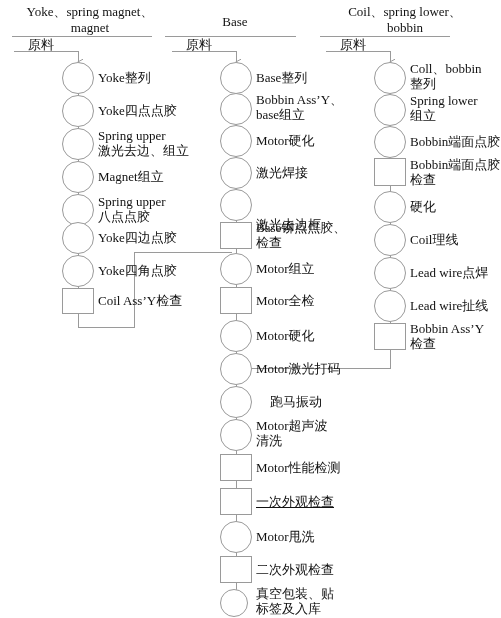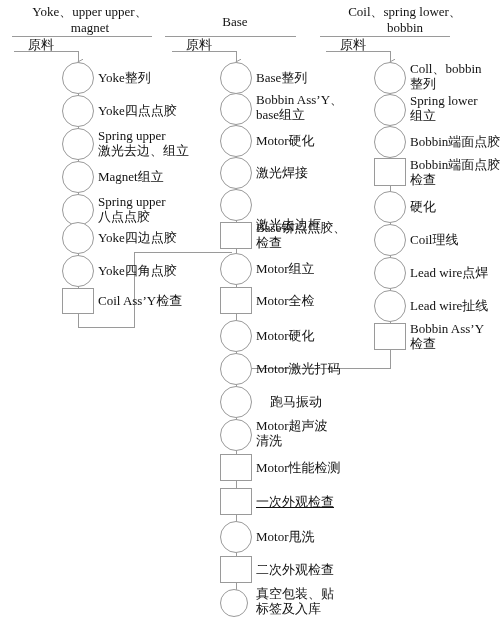--- a/index.html
+++ b/index.html
@@ -46,21 +46,21 @@
     color:#111;
     white-space:pre-line;
     text-align:left;
   }
 </style>
 </head>
 <body>
 
 <div id="canvas">
 
-  <div class="col-header" style="left:2px;top:4px;width:176px;">Yoke、upper upper、
+  <div class="col-header" style="left:2px;top:4px;width:176px;">Yoke、spring magnet、
 magnet</div>
   <div class="hdr-rule" style="left:12px;top:36px;width:140px;"></div>
 
   <div class="col-header" style="left:165px;top:14px;width:140px;">Base</div>
   <div class="hdr-rule" style="left:165px;top:36px;width:131px;"></div>
 
   <div class="col-header" style="left:315px;top:4px;width:180px;">Coil、spring lower、
 bobbin</div>
   <div class="hdr-rule" style="left:320px;top:36px;width:130px;"></div>
 

